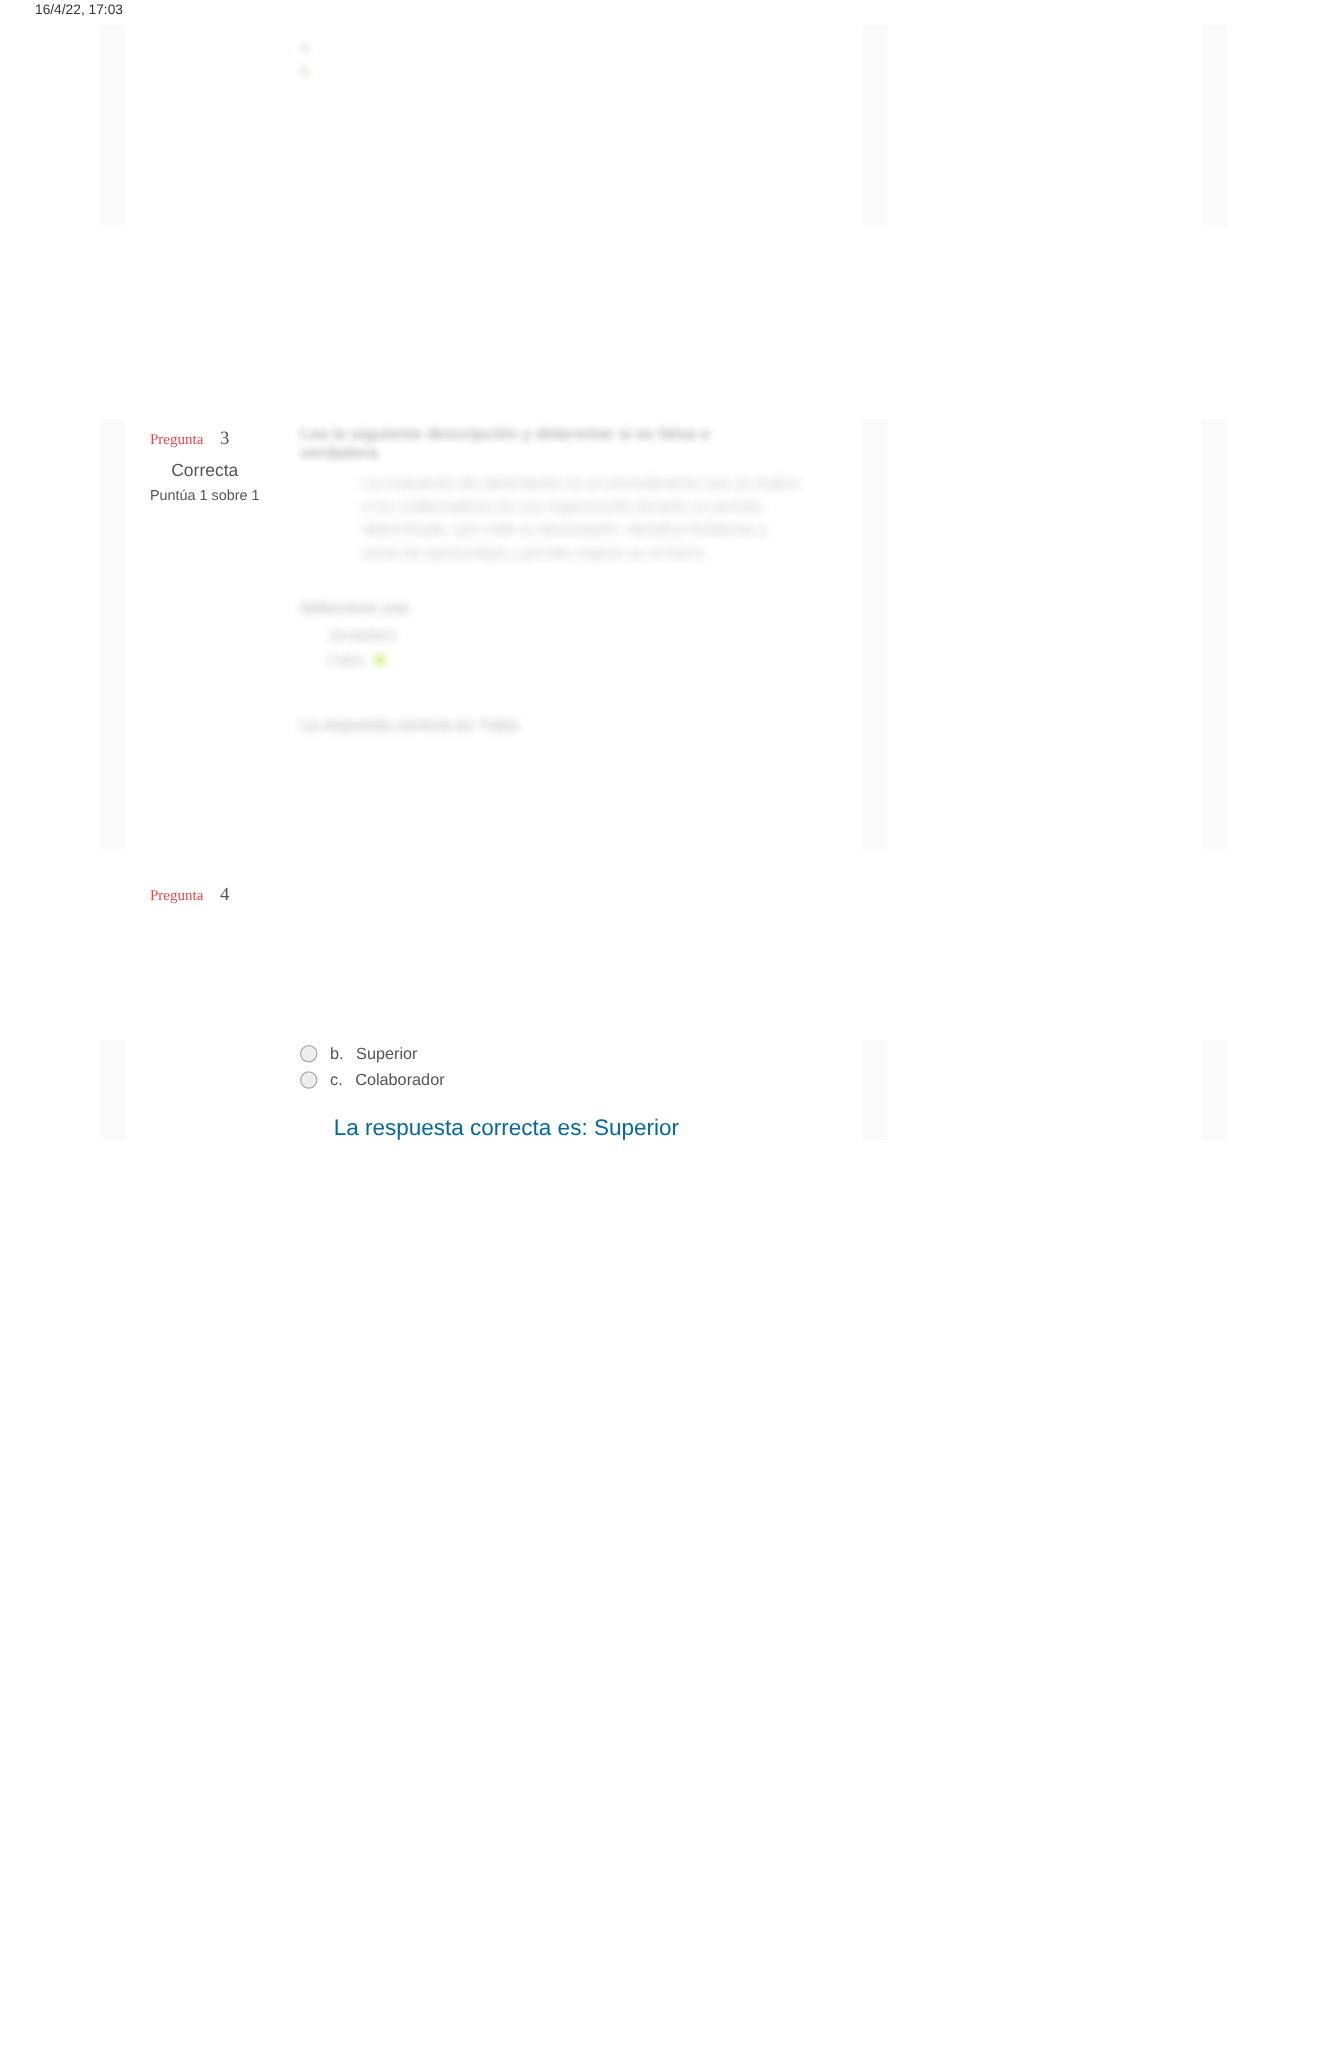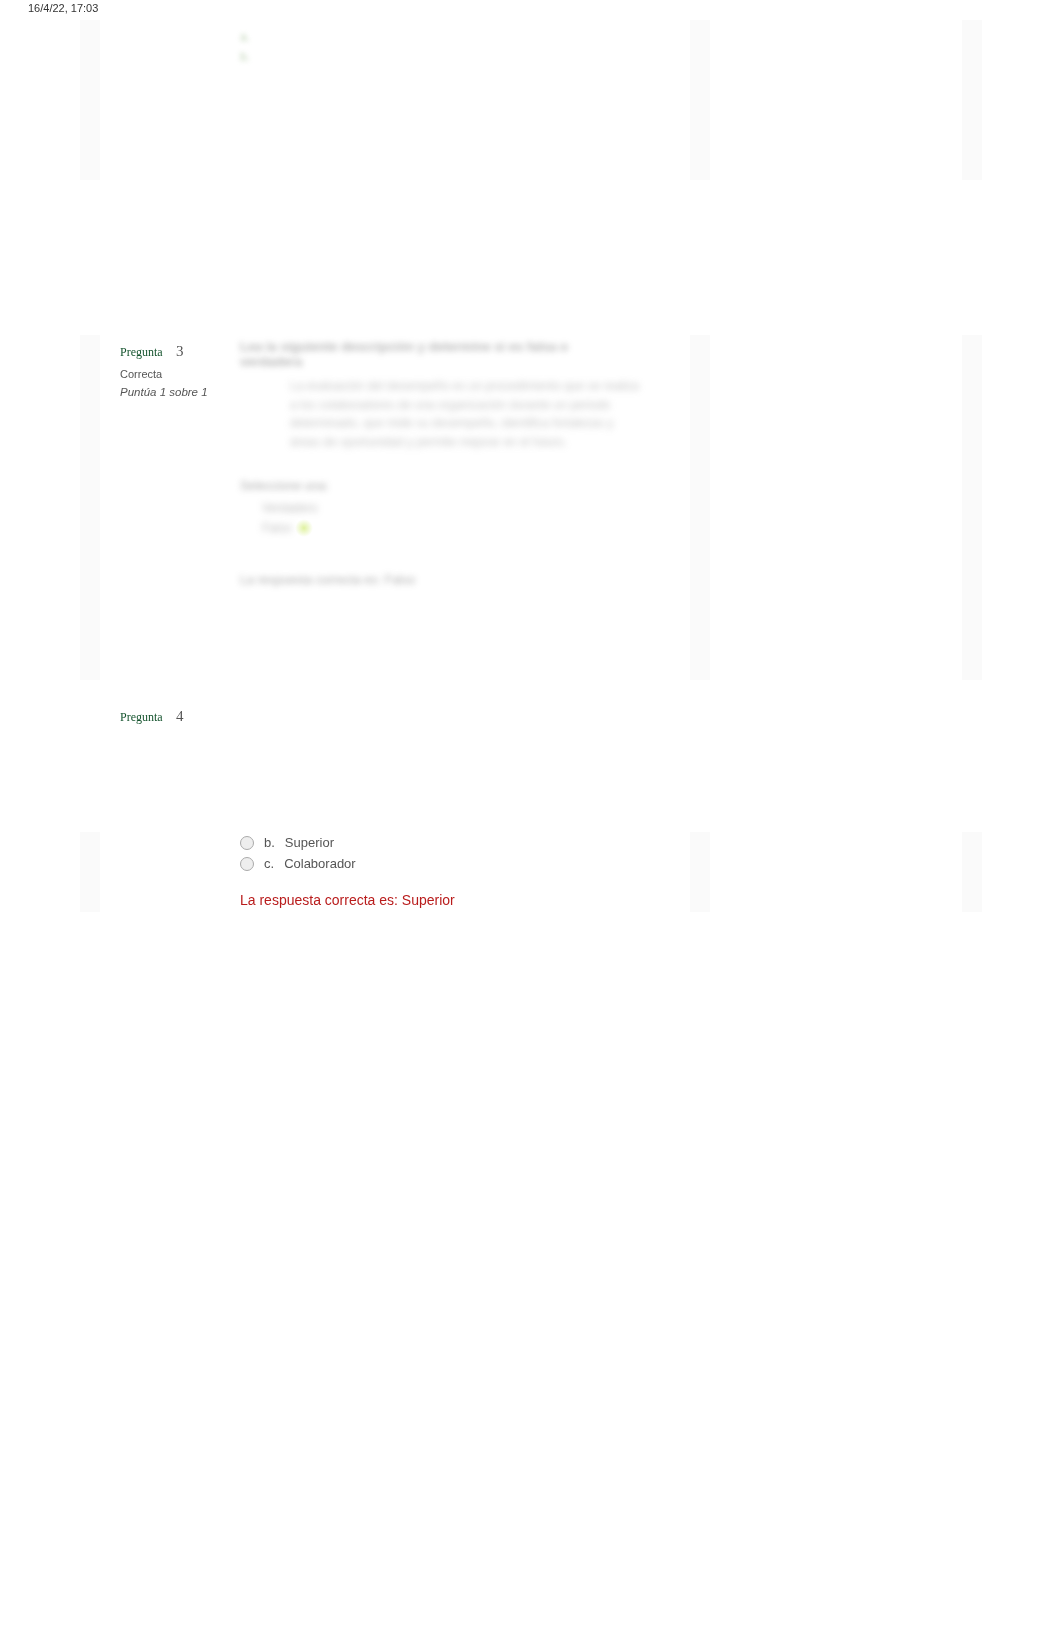--- a/index.html
+++ b/index.html
@@ -45,36 +45,36 @@
     .info-col {
       position: absolute;
       left: 40px;
       font-size: 12px;
       color: #555;
       line-height: 1.7;
     }
     .info-col .pregunta-label {
       font-family: Georgia, 'Times New Roman', serif;
       font-size: 12px;
-      color: #14532d;
+      color: #ef4444;
     }
     .info-col .pregunta-num {
       font-family: Georgia, 'Times New Roman', serif;
       font-size: 15px;
       color: #555;
       margin-left: 10px;
     }
     .info-col .status {
-      font-size: 11px;
-      color: #555;
+      font-size: 14px;
+      color: #555;
+      text-align: center;
     }
     .info-col .score {
       font-size: 11.5px;
       color: #555;
-      font-style: italic;
     }
     .content-col {
       position: absolute;
       left: 160px;
       font-size: 13px;
       color: #555;
     }
     .content-col .option {
       display: flex;
       align-items: center;
@@ -83,22 +83,23 @@
     }
     .content-col .option .radio {
       width: 12px;
       height: 12px;
       border: 1px solid #aaa;
       border-radius: 50%;
       background: #eee;
     }
     .content-col .feedback {
       margin-top: 18px;
-      font-size: 14px;
-      color: #b91c1c;
+      font-size: 18px;
+      color: #0369a1;
+      margin-left: 27px;
     }
     .blur-soft {
       filter: blur(2.6px);
       opacity: 0.55;
       color: #8db07a;
     }
     .blur-med {
       filter: blur(3.5px);
       opacity: 0.5;
     }

